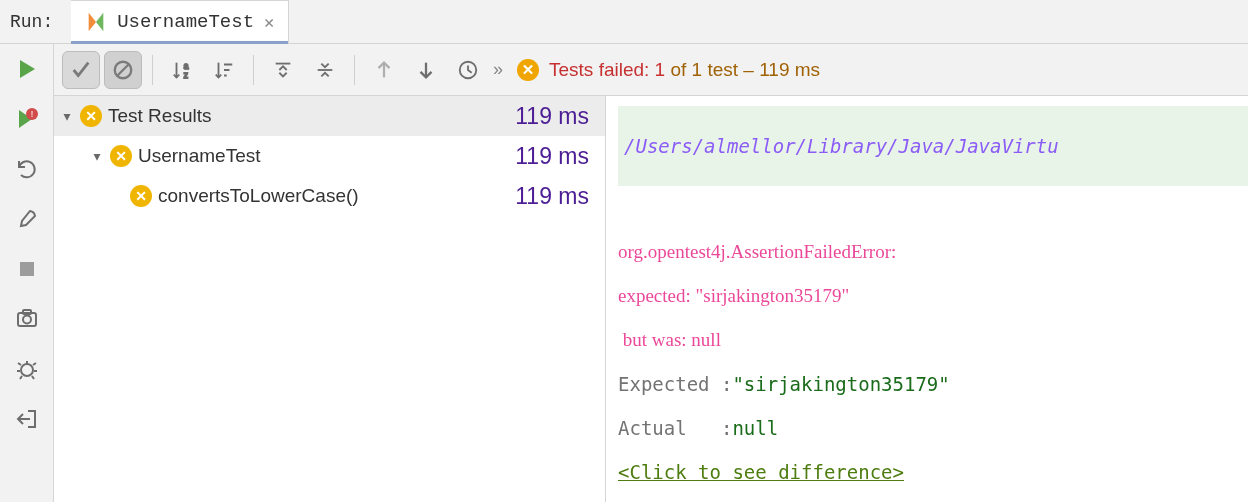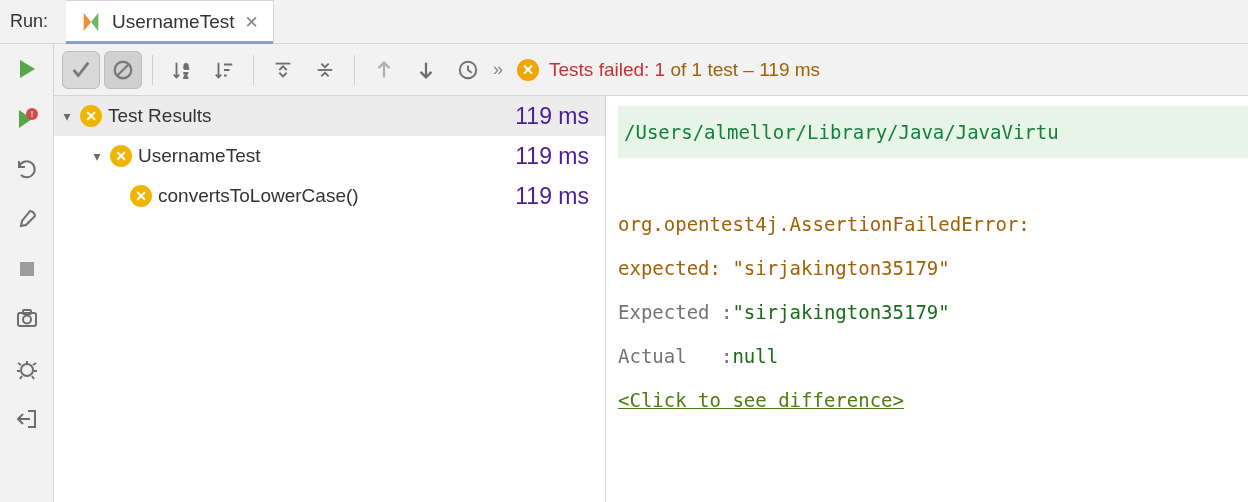--- a/index.html
+++ b/index.html
@@ -1,20 +1,20 @@
 <!DOCTYPE html>
 <html><head>
 <meta charset="utf-8">
 <style>
   * { box-sizing: border-box; margin: 0; padding: 0; }
   html, body { width: 1248px; height: 502px; font-family: -apple-system, "Segoe UI", Arial, sans-serif; background: #fff; overflow: hidden; }
   .root { display: flex; flex-direction: column; width: 100%; height: 100%; }
 
   
-  .tabbar { height: 44px; display: flex; align-items: center; border-bottom: 1px solid #d5d5d5; background: #f2f2f2; }
+  .tabbar { height: 44px; display: flex; align-items: center; border-bottom: 1px solid #d5d5d5; background: #f2f2f2; font-family: Liberation Mono, monospace; }
   .tabbar .run-label { font-size: 18px; color: #333; padding: 0 18px 0 10px; }
   .tab { display: flex; align-items: center; gap: 10px; padding: 0 14px; height: 100%; background: #fff; border-top: 1px solid #d5d5d5; border-right: 1px solid #d5d5d5; position: relative; }
   .tab::after { content: ""; position: absolute; left: 0; right: 0; bottom: -1px; height: 3px; background: #8aa1c7; }
   .tab-icon svg { width: 22px; height: 22px; display: block; }
   .tab-title { font-size: 19px; color: #333; }
   .tab-close { color: #888; font-size: 17px; }
 
   
   .body { flex: 1; display: flex; min-height: 0; }
 
@@ -44,22 +44,22 @@
   .row .durt { margin-left: auto; color: #4c1d95; font-size: 23px; }
   .row .name { margin-left: 6px; }
   .row.sel { background: #ececec; }
   .chevron { width: 18px; text-align: center; color: #6a6a6a; font-size: 14px; }
   .indent0 { padding-left: 4px; }
   .indent1 { padding-left: 34px; }
   .indent2 { padding-left: 72px; }
   .node-badge { width: 22px; height: 22px; border-radius: 50%; background: #f0b500; display: inline-flex; align-items: center; justify-content: center; color: #fff; font-weight: bold; font-size: 14px; margin-left: 4px; }
 
   .output { flex: 1; padding: 10px 0 0 12px; font-family: Menlo, Consolas, monospace; font-size: 19px; line-height: 44px; overflow: hidden; }
-  .cmdline { background: #e8f4e8; color: #15803d; padding: 4px 6px; white-space: nowrap; overflow: hidden; }
-  .err { color: #a16207; white-space: pre; }
+  .cmdline { background: #e8f4e8; color: #8b5cf6; padding: 18px 6px; white-space: nowrap; overflow: hidden; font-style: italic; }
+  .err { color: #ec4899; white-space: pre; font-family: Liberation Serif, serif; }
   .info { white-space: pre; }
   .info .k { color: #737373; }
   .info .v { color: #1a6b1a; }
   .link { color: #4d7c0f; text-decoration: underline; cursor: pointer; }
   .blank { height: 44px; }
 </style>
 </head>
 <body>
 
 <div class="root">
@@ -223,20 +223,21 @@
             <span class="name">convertsToLowerCase()</span>
             <span class="durt">119 ms</span>
           </div>
         </div>
 
         <div class="output">
           <div class="cmdline">/Users/almellor/Library/Java/JavaVirtu</div>
           <div class="blank"></div>
           <div class="err">org.opentest4j.AssertionFailedError: </div>
           <div class="err">expected: "sirjakington35179"</div>
+          <div class="err"> but was: null</div>
           <div class="info"><span class="k">Expected :</span><span class="v">"sirjakington35179"</span></div>
           <div class="info"><span class="k">Actual   :</span><span class="v">null</span></div>
           <div><span class="link">&lt;Click to see difference&gt;</span></div>
         </div>
       </div>
     </div>
   </div>
 </div>
 
 </body></html>

